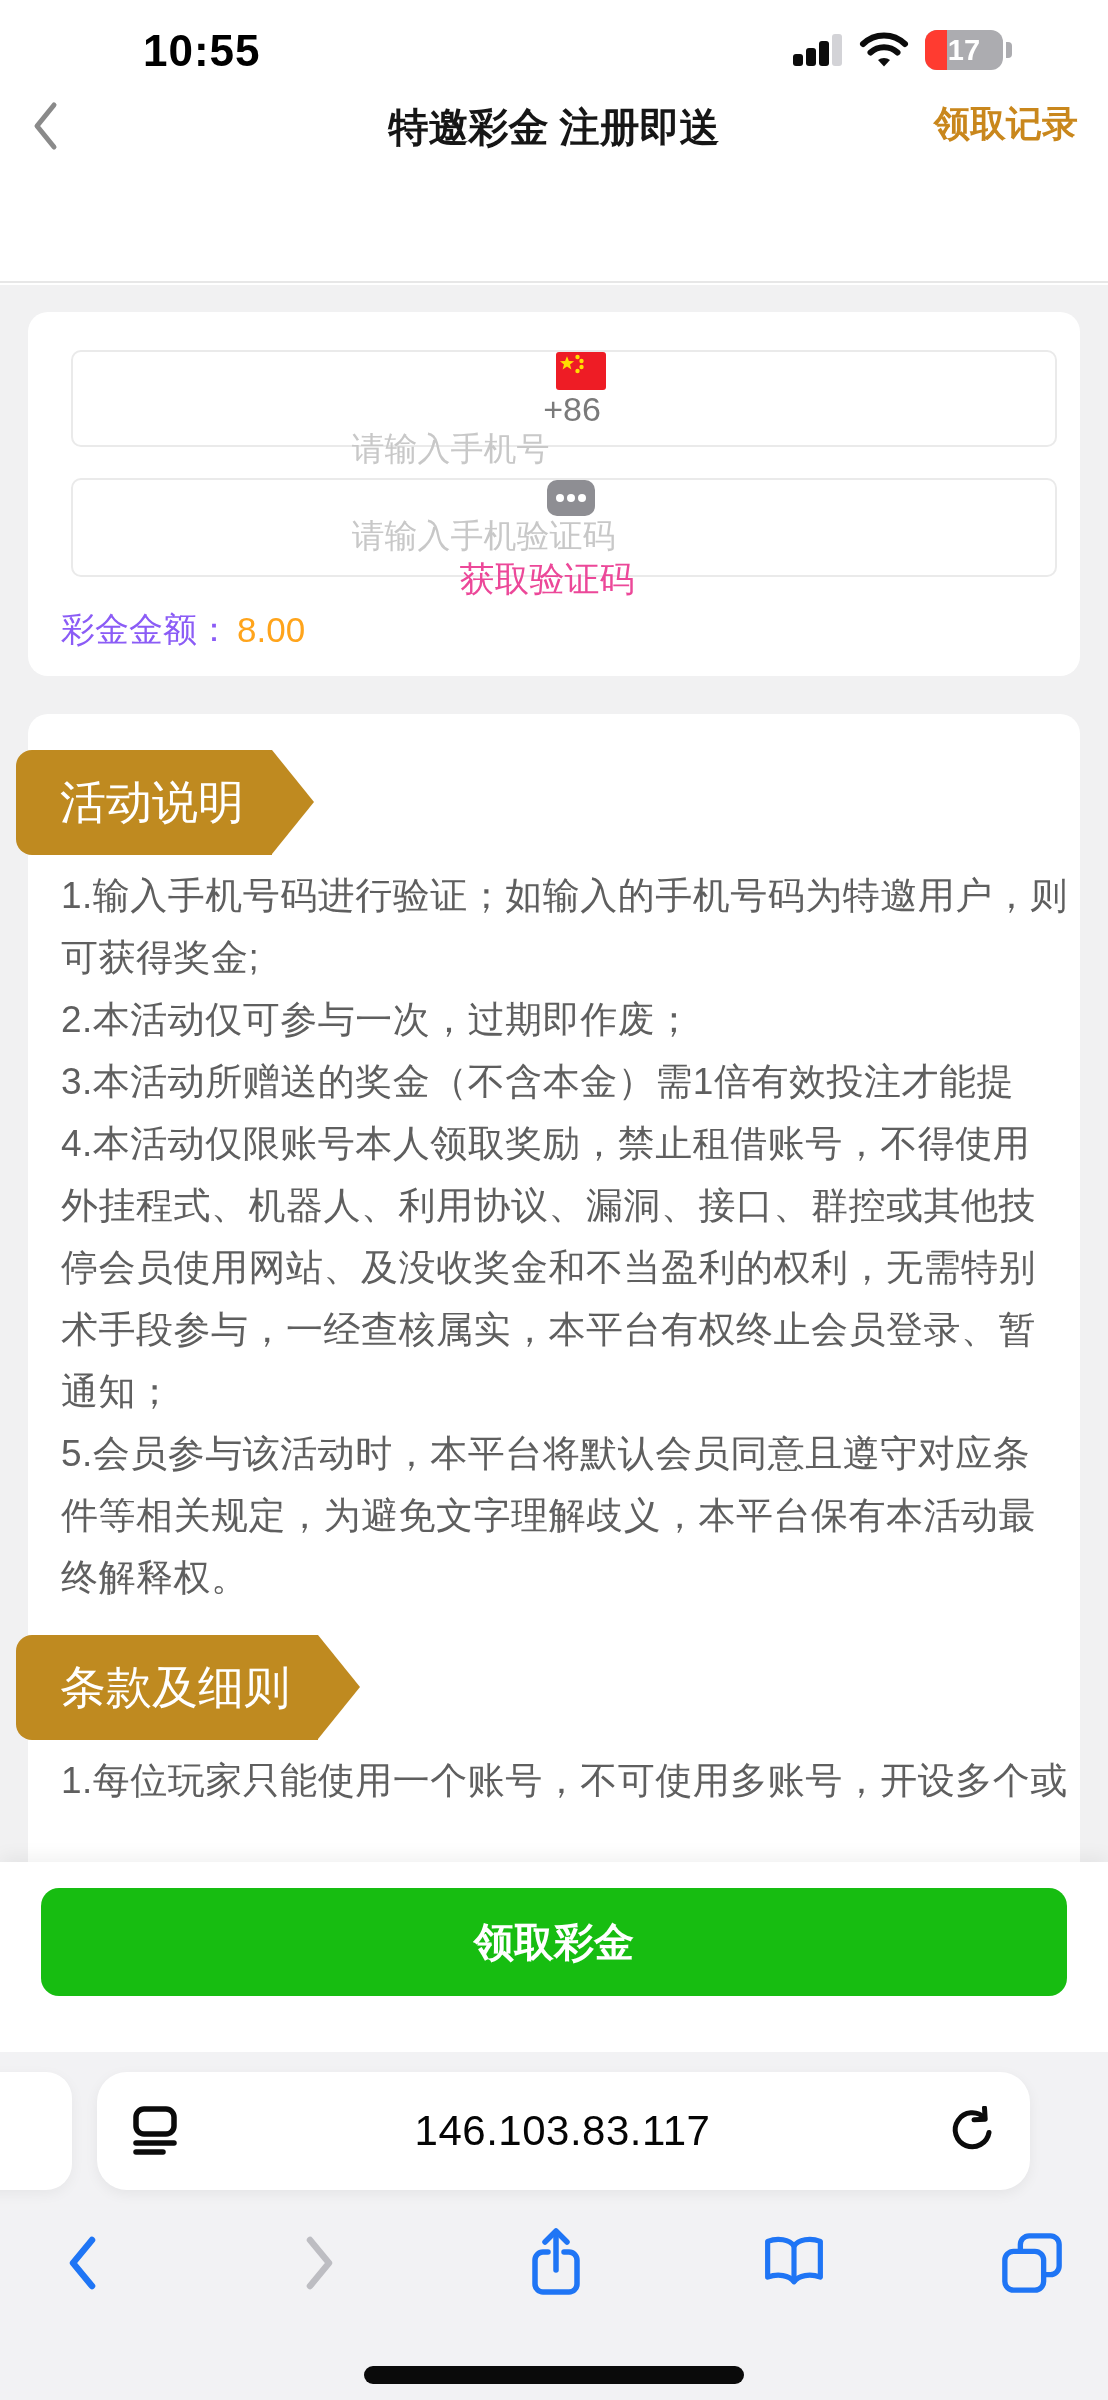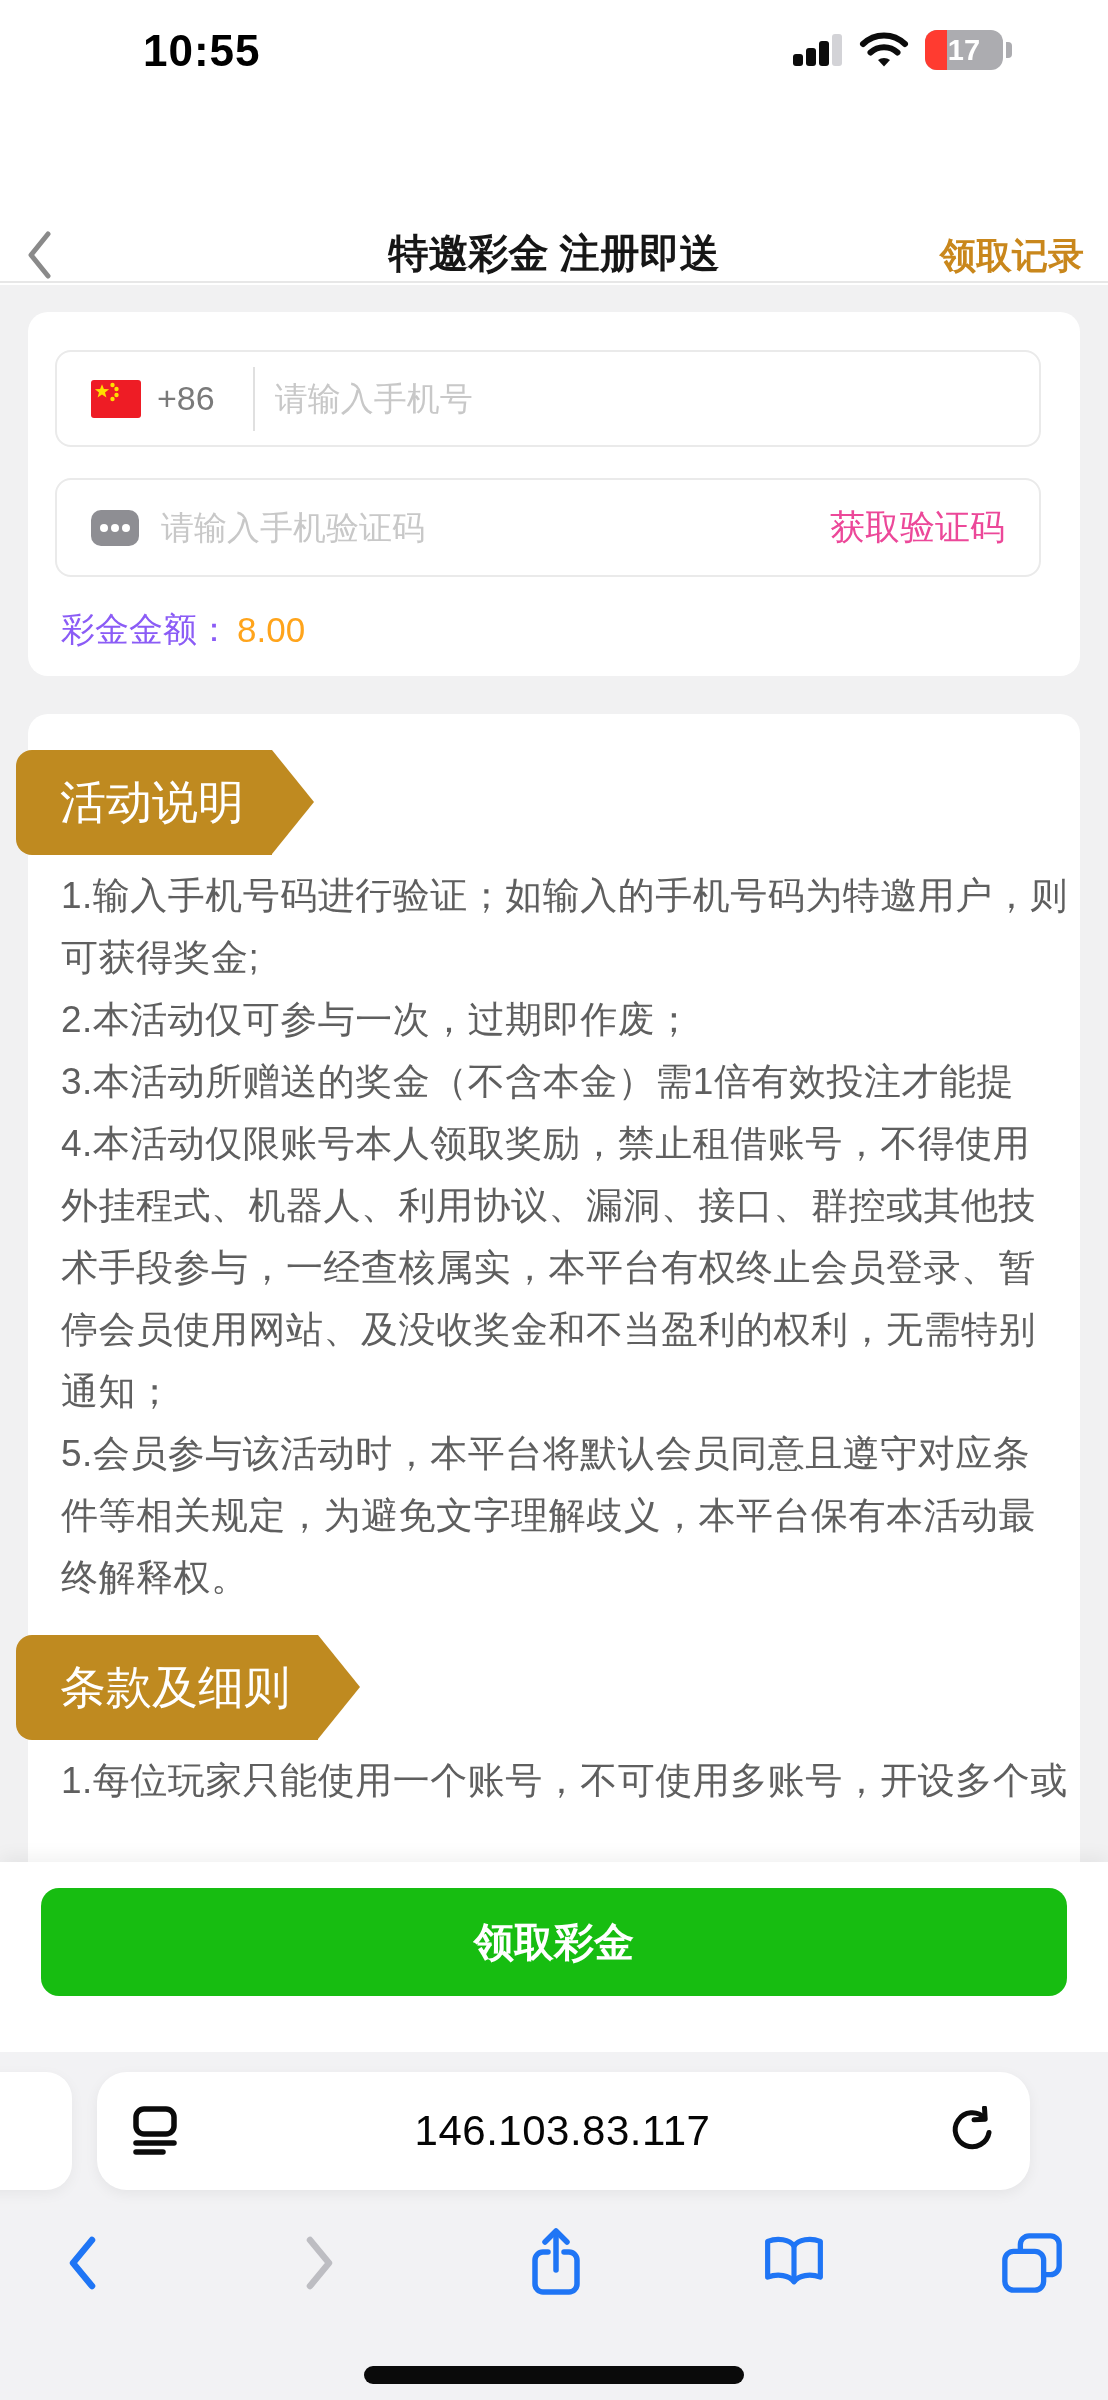--- a/index.html
+++ b/index.html
@@ -11,29 +11,29 @@
   .statusbar { position:absolute; top:0; left:0; right:0; height:100px; background:#fff; z-index:10; }
   .time { position:absolute; left:143px; top:26px; font-size:44px; font-weight:bold; color:#000; letter-spacing:1px; }
   .sicons { position:absolute; right:96px; top:30px; display:flex; align-items:center; gap:16px; }
   .bat { display:flex; align-items:center; }
   .batbody { position:relative; width:78px; height:40px; border-radius:12px; background:#ACACB0; overflow:hidden; }
   .batred { position:absolute; left:0; top:0; bottom:0; width:22px; background:#FF3B30; }
   .batnum { position:absolute; inset:0; display:flex; align-items:center; justify-content:center; color:#fff; font-weight:bold; font-size:29px; }
   .batnub { width:6px; height:16px; background:#ACACB0; border-radius:0 4px 4px 0; margin-left:3px; }
   
   .nav { position:absolute; top:100px; left:0; right:0; height:183px; background:#fff;
-         display:flex; align-items:flex-end; padding:0 24px; box-sizing:border-box;
+         display:flex; align-items:flex-start; padding:0 30px; box-sizing:border-box;
          border-bottom:2px solid #E7E7E7; z-index:9; }
   .navtitle { position:absolute; left:50%; transform:translateX(-50%); font-size:40px; font-weight:bold; color:#161616; white-space:nowrap; }
   .navaction { margin-left:auto; font-size:36px; font-weight:bold; }
   
   .content { position:absolute; top:285px; left:0; right:0; height:1767px; background:#F1F1F2; overflow:hidden; z-index:1; }
   .card1 { position:absolute; top:27px; left:28px; width:1052px; height:364px; background:#fff; border-radius:20px; }
-  .inbox { position:absolute; left:27px; width:986px; border:2px solid #EAEAEA; border-radius:16px;
-           display:flex; align-items:center; box-sizing:border-box; background:#fff; }
+  .inbox { position:absolute; left:43px; width:986px; border:2px solid #EAEAEA; border-radius:10px;
+           display:flex; align-items:center; box-sizing:border-box; background:#fff;flex-direction:column; }
   .inbox1 { top:38px; height:97px; }
   .inbox2 { top:166px; height:99px; }
   .flag { margin-left:34px; flex:0 0 auto; display:flex; }
   .ccode { margin-left:16px; font-size:34px; color:#7A7A7A; }
   .vdiv { width:2px; height:64px; background:#E0E0E0; margin:0 18px 0 38px; }
   .txtin { flex:1; border:none; outline:none; font-size:33px; color:#333; background:transparent; font-family:inherit; min-width:50px; }
   .txtin::placeholder { color:#C8C8C8; }
   .msgicon { margin-left:34px; margin-right:20px; flex:0 0 auto; display:flex; }
   .getcode { margin-right:34px; font-size:35px; color:#ec4899; white-space:nowrap; cursor:pointer; }
   .amountrow { position:absolute; left:33px; top:295px; display:flex; align-items:center; font-size:34px; }
@@ -148,22 +148,22 @@
 
     <div class="card2">
       <div class="ribbon ribbon1" style="background:#BF8A20;">活动说明</div>
       <div class="rules">
           <div class="rule-line">1.输入手机号码进行验证；如输入的手机号码为特邀用户，则</div>
           <div class="rule-line">可获得奖金;</div>
           <div class="rule-line">2.本活动仅可参与一次，过期即作废；</div>
           <div class="rule-line">3.本活动所赠送的奖金（不含本金）需1倍有效投注才能提</div>
           <div class="rule-line">4.本活动仅限账号本人领取奖励，禁止租借账号，不得使用</div>
           <div class="rule-line">外挂程式、机器人、利用协议、漏洞、接口、群控或其他技</div>
+          <div class="rule-line">停会员使用网站、及没收奖金和不当盈利的权利，无需特别</div>
           <div class="rule-line">术手段参与，一经查核属实，本平台有权终止会员登录、暂</div>
-          <div class="rule-line">停会员使用网站、及没收奖金和不当盈利的权利，无需特别</div>
           <div class="rule-line">通知；</div>
           <div class="rule-line">5.会员参与该活动时，本平台将默认会员同意且遵守对应条</div>
           <div class="rule-line">件等相关规定，为避免文字理解歧义，本平台保有本活动最</div>
           <div class="rule-line">终解释权。</div>
         </div>
       <div class="ribbon ribbon2" style="background:#BF8A20;">条款及细则</div>
       <div class="rules">
           <div class="rule-line">1.每位玩家只能使用一个账号，不可使用多账号，开设多个或</div>
         </div>
     </div>

